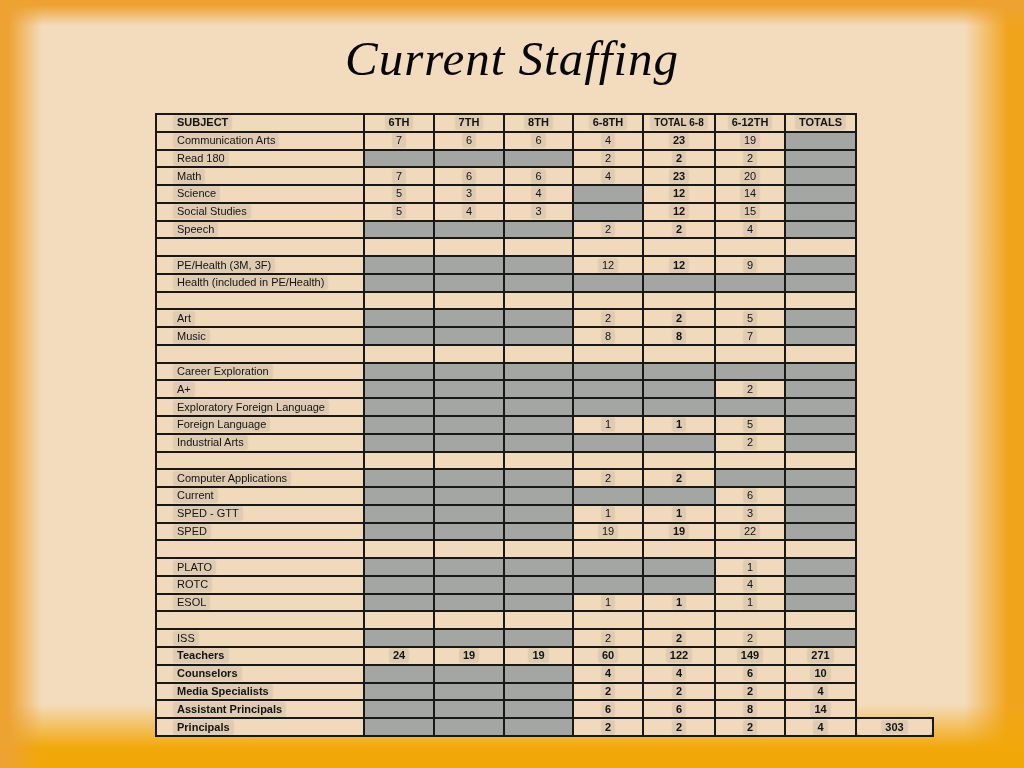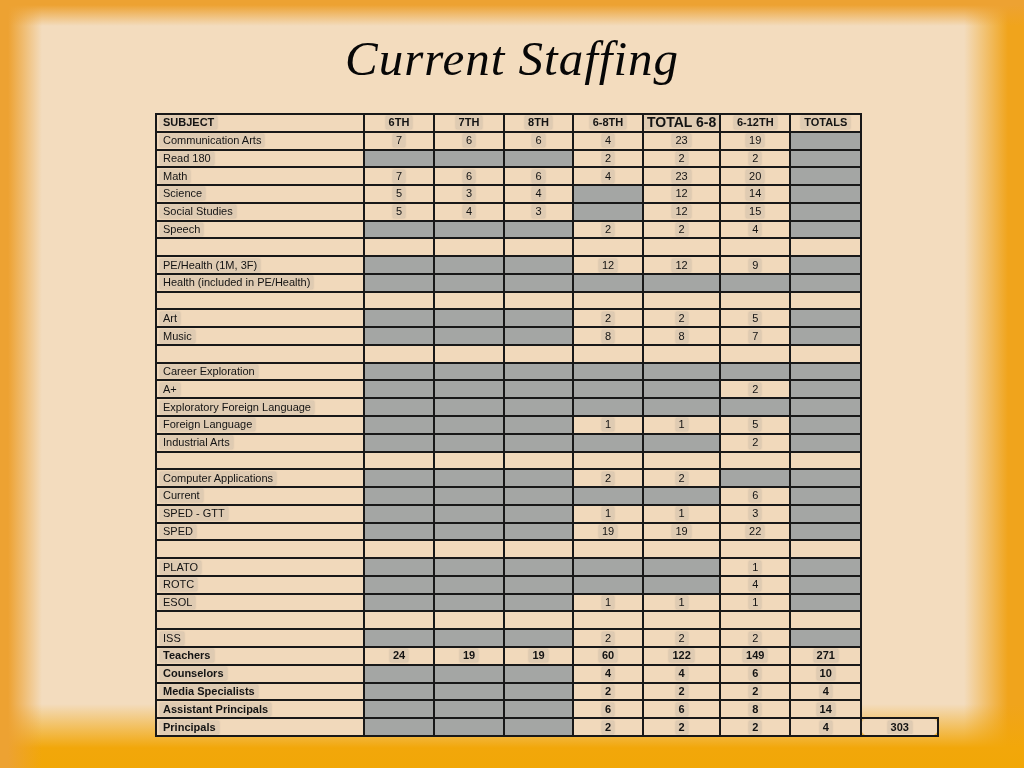--- a/index.html
+++ b/index.html
@@ -30,27 +30,27 @@
     font-family:"Liberation Sans", sans-serif;
   }
   .tbl td{
     border:2px solid #181818;
     background:#f1d9bb;
     font-size:11px;line-height:13px;height:13px;
     color:#131313;
     padding:0;text-align:center;vertical-align:middle;
     overflow:hidden;white-space:nowrap;
   }
-  .tbl td.label-cell{text-align:left;padding-left:3px;}
+  .tbl td.label-cell{text-align:left;padding-left:17px;}
   .tbl td.gray{background:#a4a6a4;}
   .tbl td.ghost{border:none;background:transparent;}
   .tbl tr.header-row td{font-weight:bold;}
-  .tbl tr.header-row td.small-hdr{font-size:14px;margin-left:8px;}
+  .tbl tr.header-row td.small-hdr{font-size:10px;margin-left:8px;}
   .tbl tr.bold-row td{font-weight:bold;}
-  .tbl td.total68{font-weight:normal;}
+  .tbl td.total68{font-weight:bold;}
   .tbl td.extra-cell{font-weight:bold;border-radius:8px;}
 
   .hl{
     display:inline-block;
     padding:0 3px;
     background:rgba(128,128,128,0.16);
     box-shadow:0 0 2px rgba(110,110,110,0.40);
     border-radius:1px;
   }
 </style>
@@ -155,21 +155,21 @@
           <td></td>
           <td></td>
           <td></td>
           <td></td>
           <td class="total68"></td>
           <td></td>
           <td></td>
           <td class="ghost"></td>
         </tr>
         <tr>
-          <td class="label-cell"><span class="hl">PE/Health (1M, 3F)</span></td>
+          <td class="label-cell"><span class="hl">PE/Health (3M, 3F)</span></td>
           <td class="gray"></td>
           <td class="gray"></td>
           <td class="gray"></td>
           <td><span class="hl">12</span></td>
           <td class="total68"><span class="hl">12</span></td>
           <td><span class="hl">9</span></td>
           <td class="gray"></td>
           <td class="ghost"></td>
         </tr>
         <tr>

